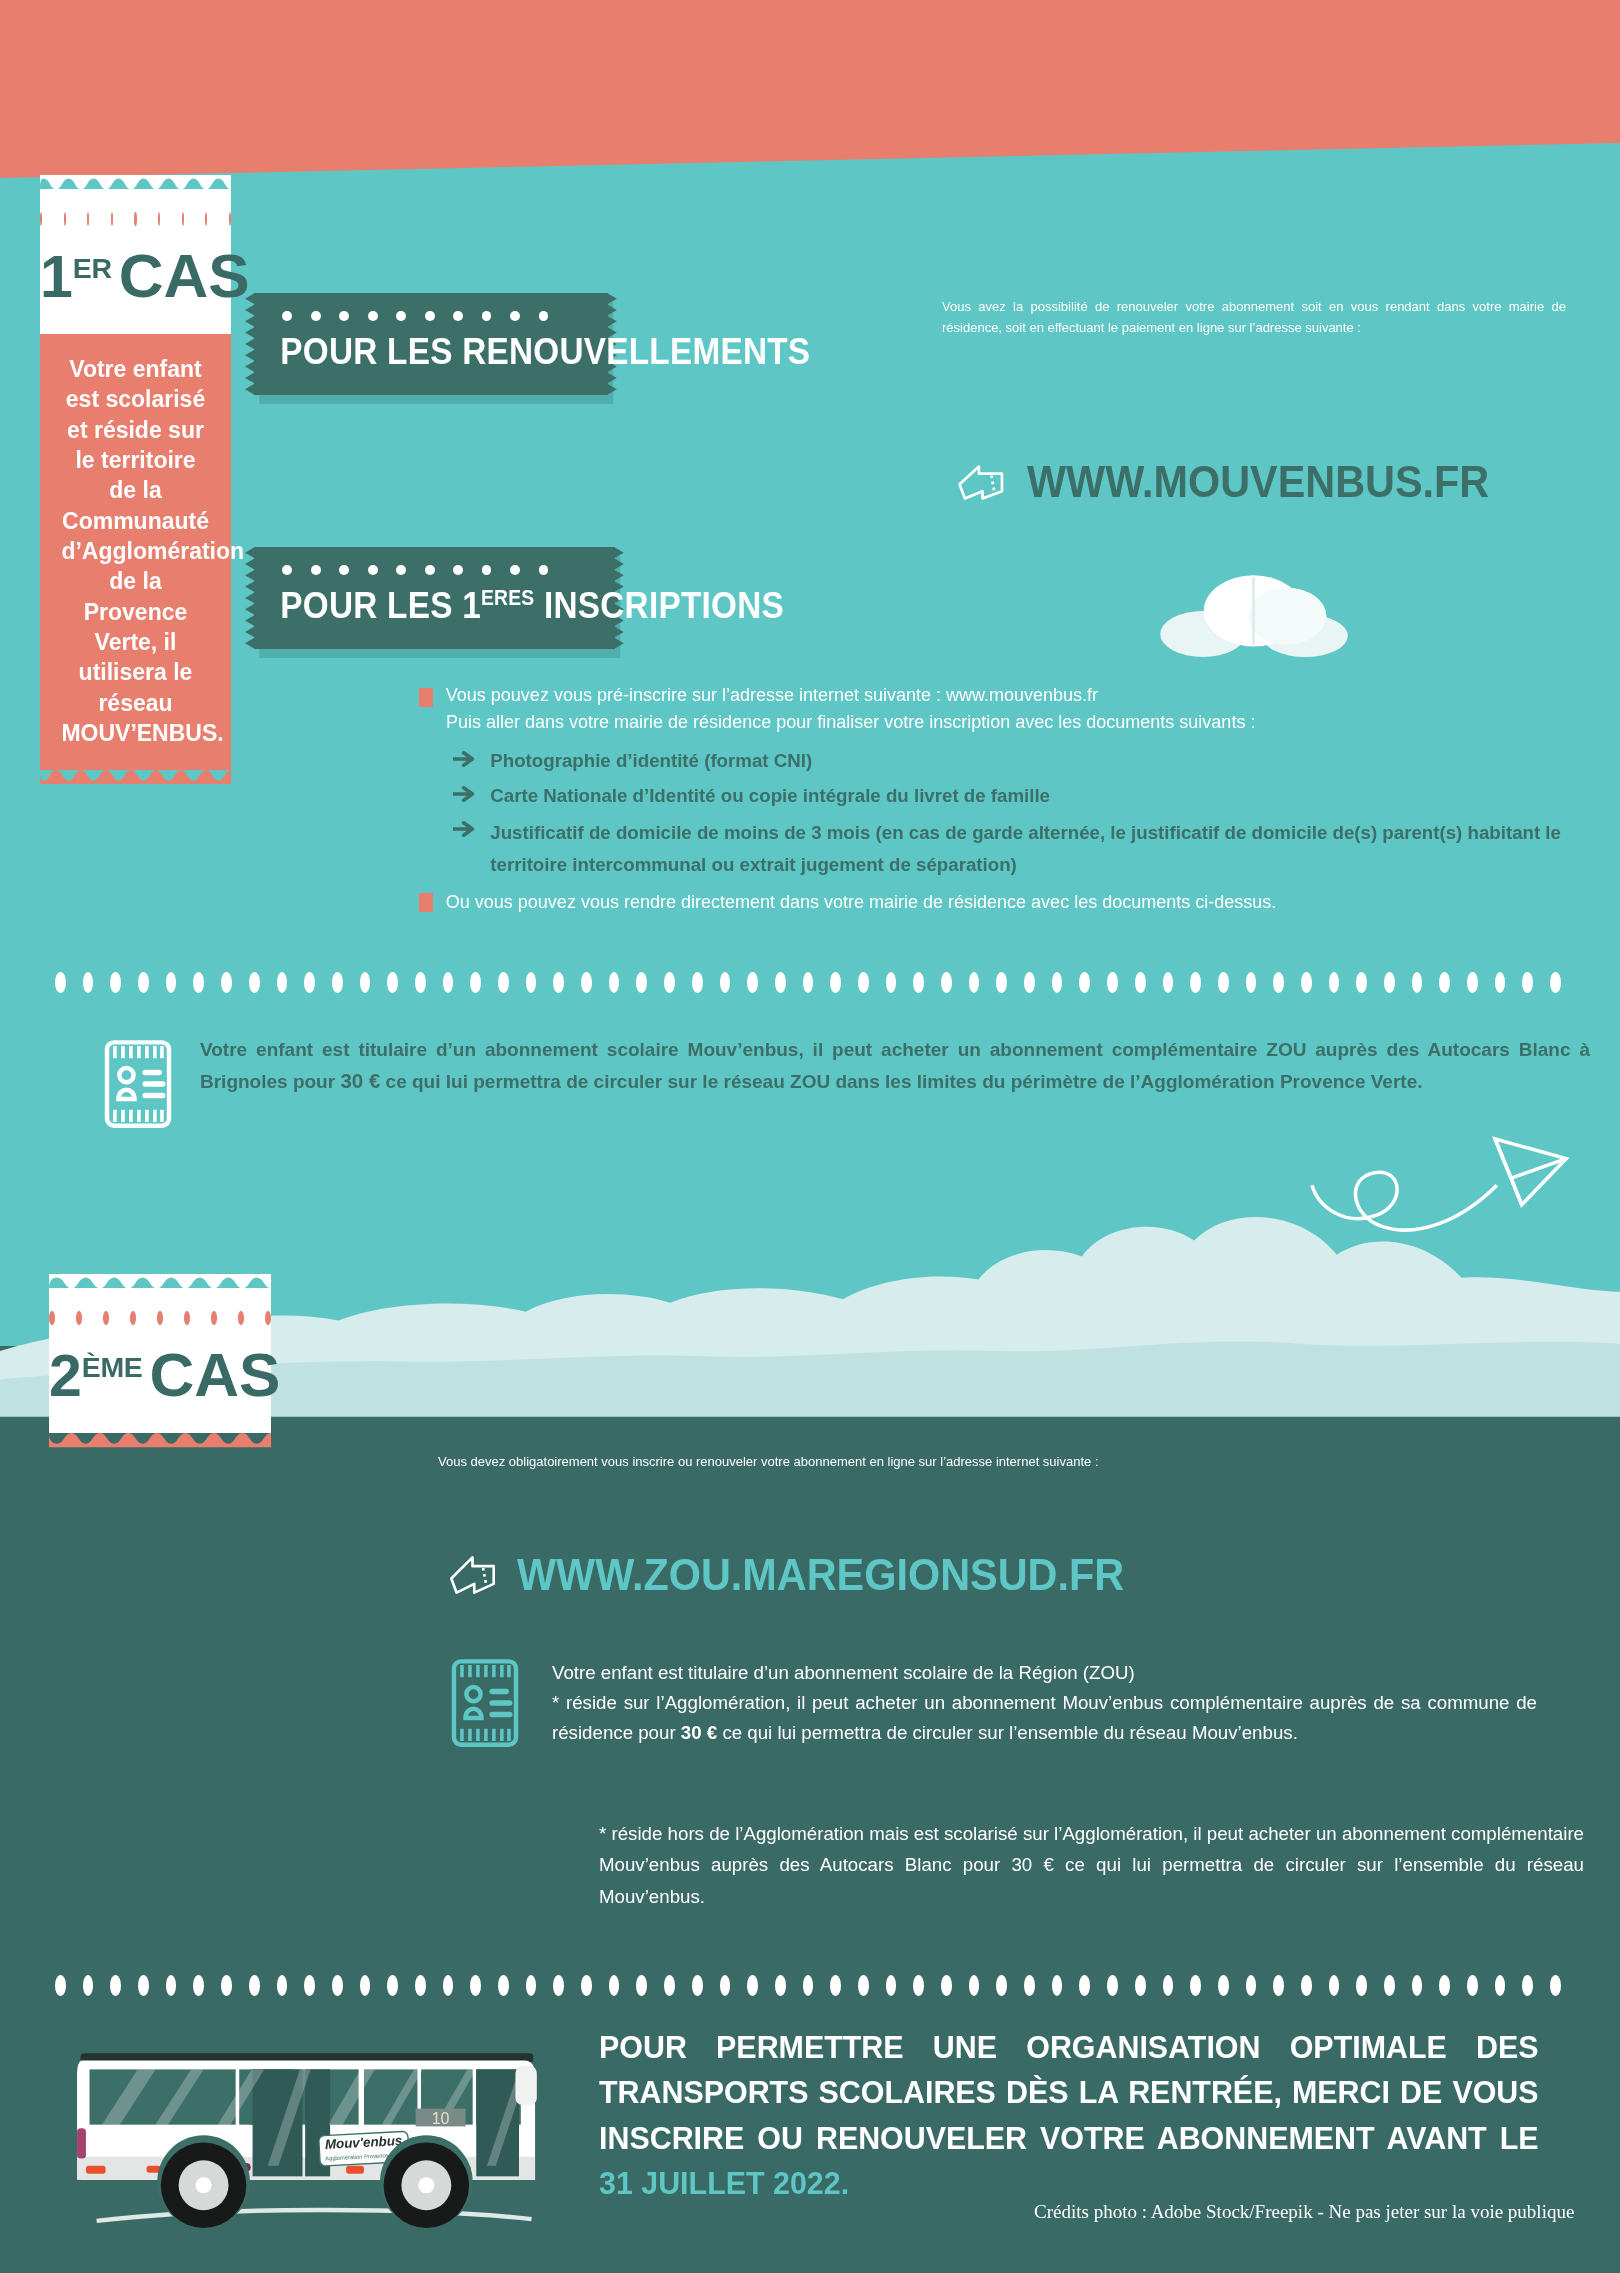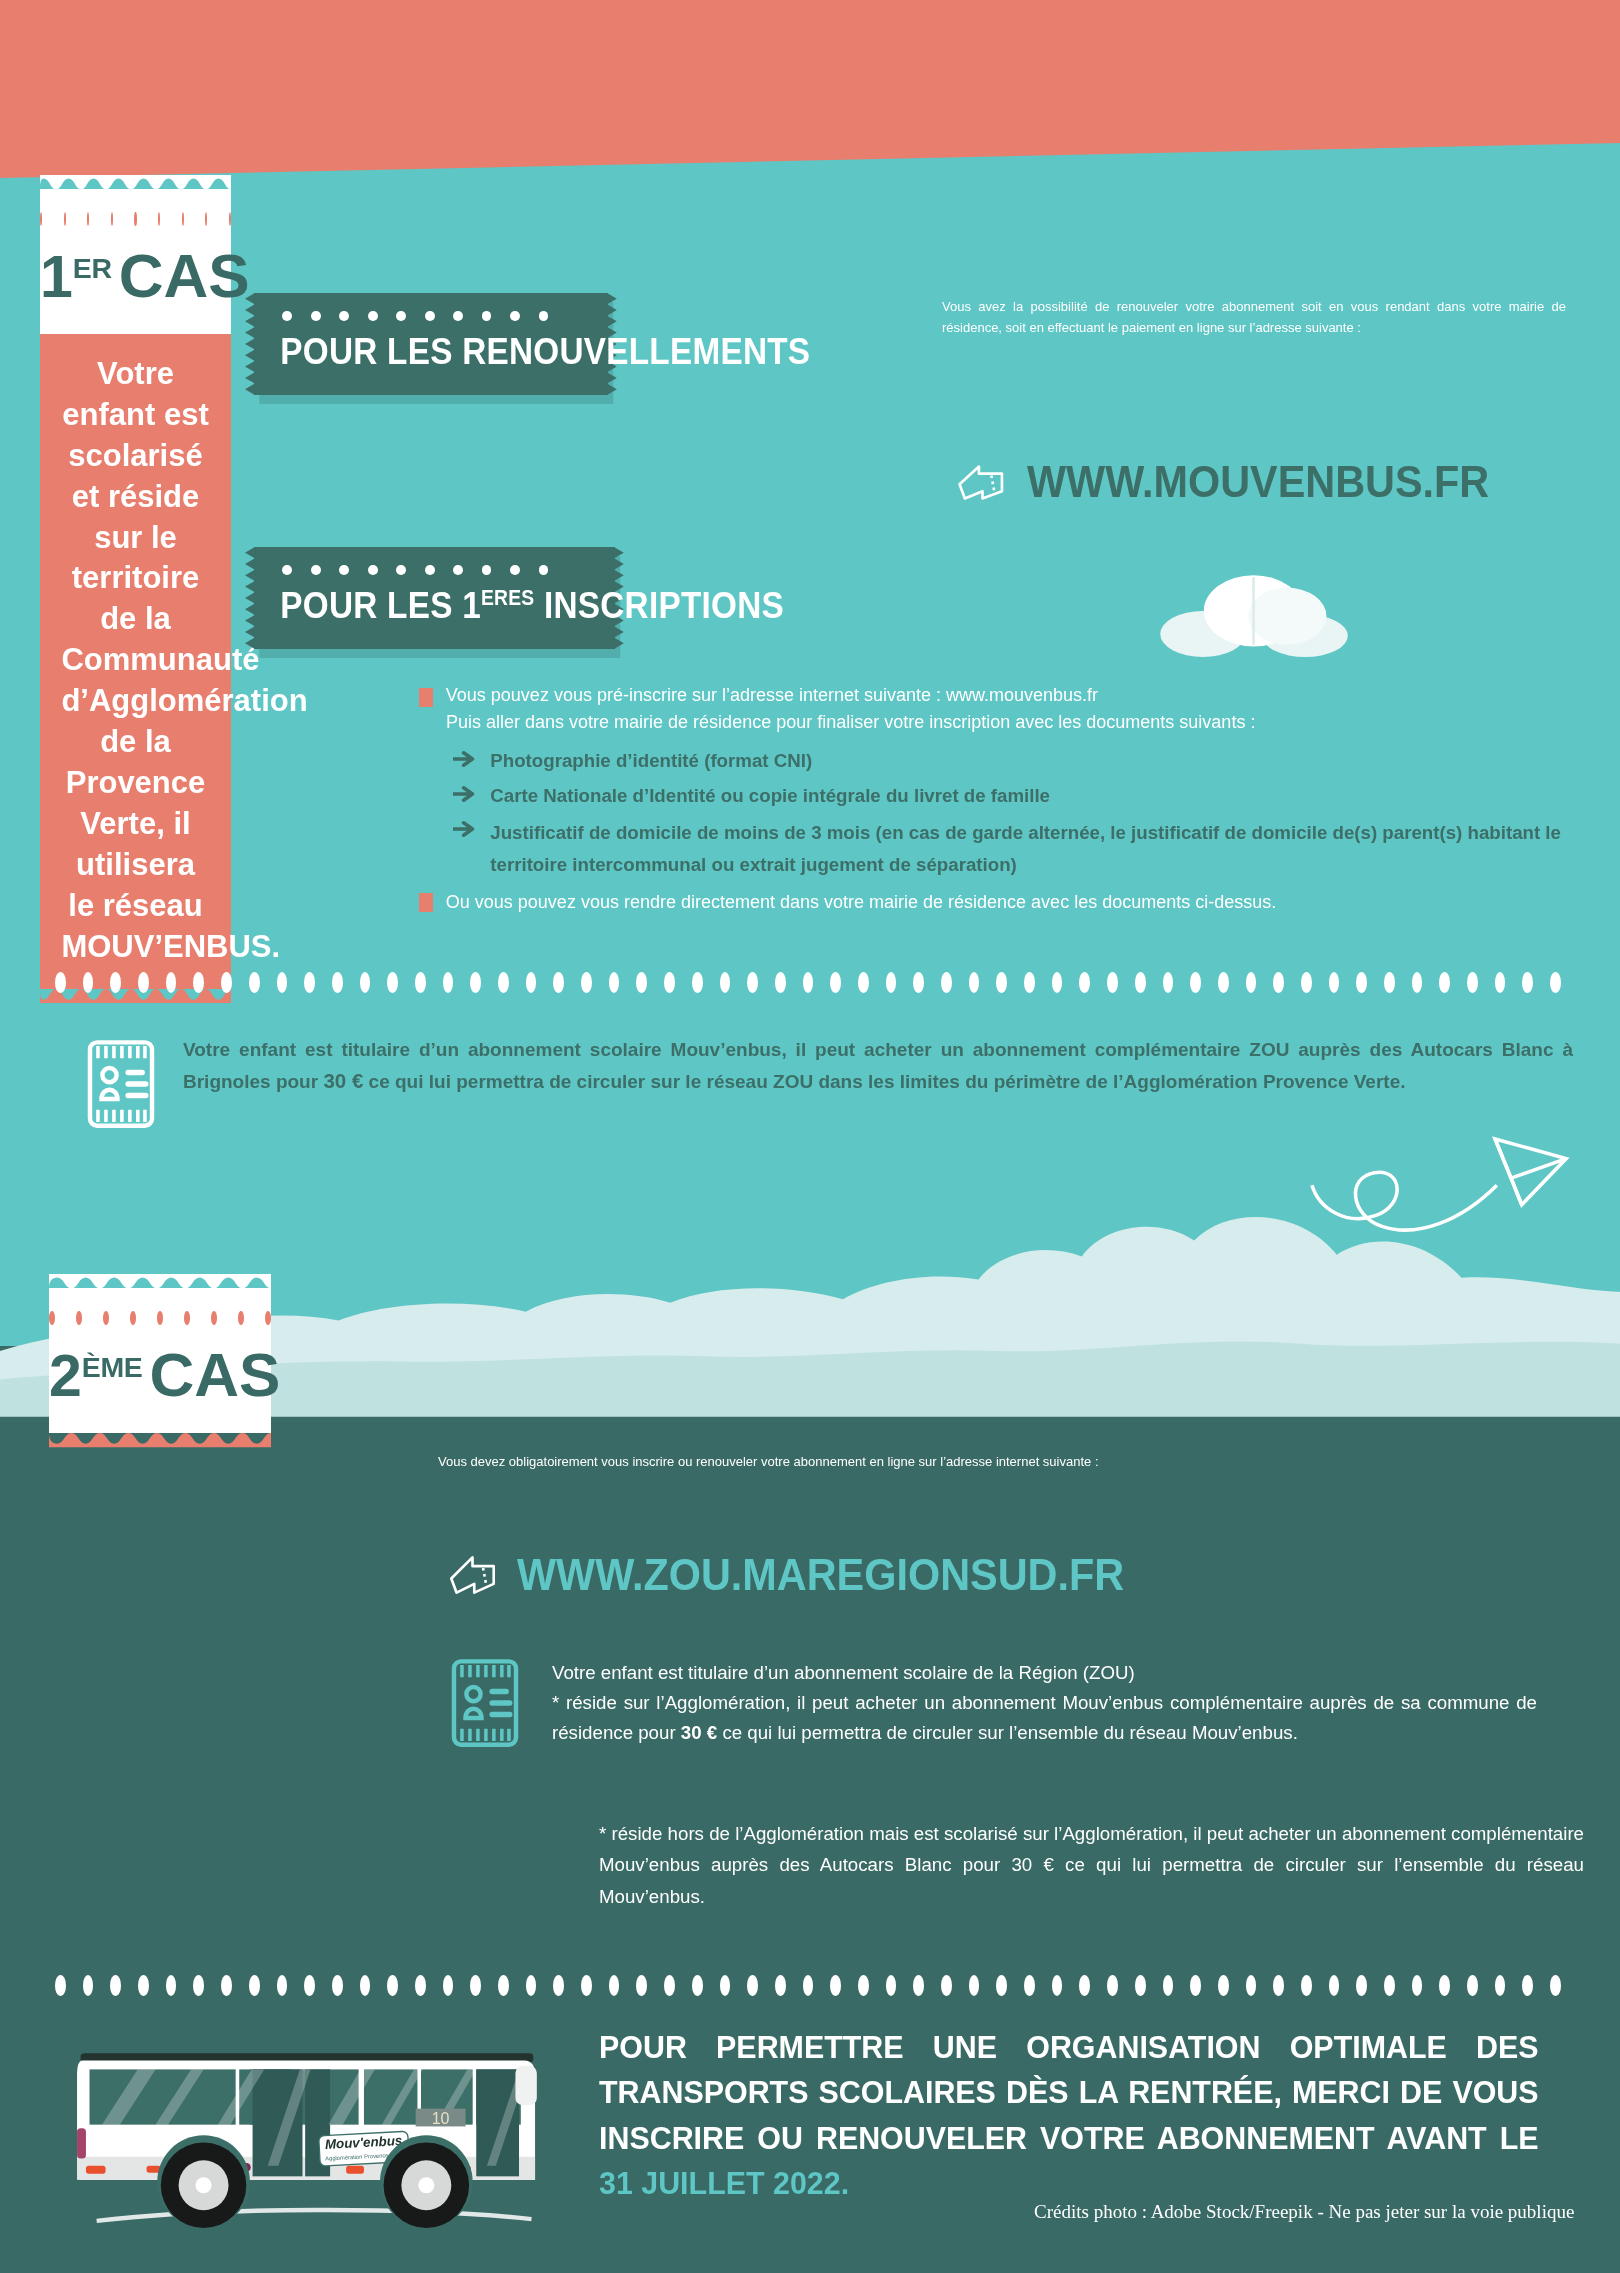--- a/index.html
+++ b/index.html
@@ -64,21 +64,21 @@
     white-space:nowrap;
   }
   .case-title .num{font-size:59px;}
   .case-title sup{font-size:28.5px;vertical-align:super;letter-spacing:-0.4px;}
   .case-title .cas{margin-left:7.1px;font-size:62px;}
   .ticket .coral-body{
     background:#e87f6e;
     color:#ffffff;
     text-align:center;
     font-weight:bold;
-    font-size:31px;
+    font-size:23px;
     line-height:1.32;
     padding:19.6px 21.4px 21.4px;
   }
   #ticket1{left:40px;top:175px;width:191px;}
   #ticket2{left:49px;top:1274px;width:222px;}
 
   
   .scallop-svg{display:block;width:100%;}
 
   
@@ -396,21 +396,21 @@
       <i></i>
       <i></i>
       <i></i>
       <i></i>
       <i></i>
       <i></i>
       <i></i>
       <i></i>
   </div>
 
-  <div class="iconpara" style="left:82px;top:1035px;width:1497px;">
+  <div class="iconpara" style="left:99px;top:1035px;width:1497px;">
     <span class="idcard">
       <svg width="78" height="98" viewBox="0 0 88 110">
         <rect x="9" y="8" width="70" height="94" rx="8" fill="none" stroke="#ffffff" stroke-width="5"></rect>
         <path d="M18,12 L18,26 M27,12 L27,26 M36,12 L36,26 M45,12 L45,26 M54,12 L54,26 M63,12 L63,26 M71,12 L71,26" stroke="#ffffff" stroke-width="4"></path>
         <path d="M18,84 L18,98 M27,84 L27,98 M36,84 L36,98 M45,84 L45,98 M54,84 L54,98 M63,84 L63,98 M71,84 L71,98" stroke="#ffffff" stroke-width="4"></path>
         <circle cx="31" cy="45" r="8" fill="none" stroke="#ffffff" stroke-width="5"></circle>
         <path d="M22,72 C22,58 40,58 40,72 Z" fill="none" stroke="#ffffff" stroke-width="5"></path>
         <path d="M52,42 L68,42 M52,55 L72,55 M52,68 L72,68" stroke="#ffffff" stroke-width="6" stroke-linecap="round"></path>
       </svg>
     </span>

